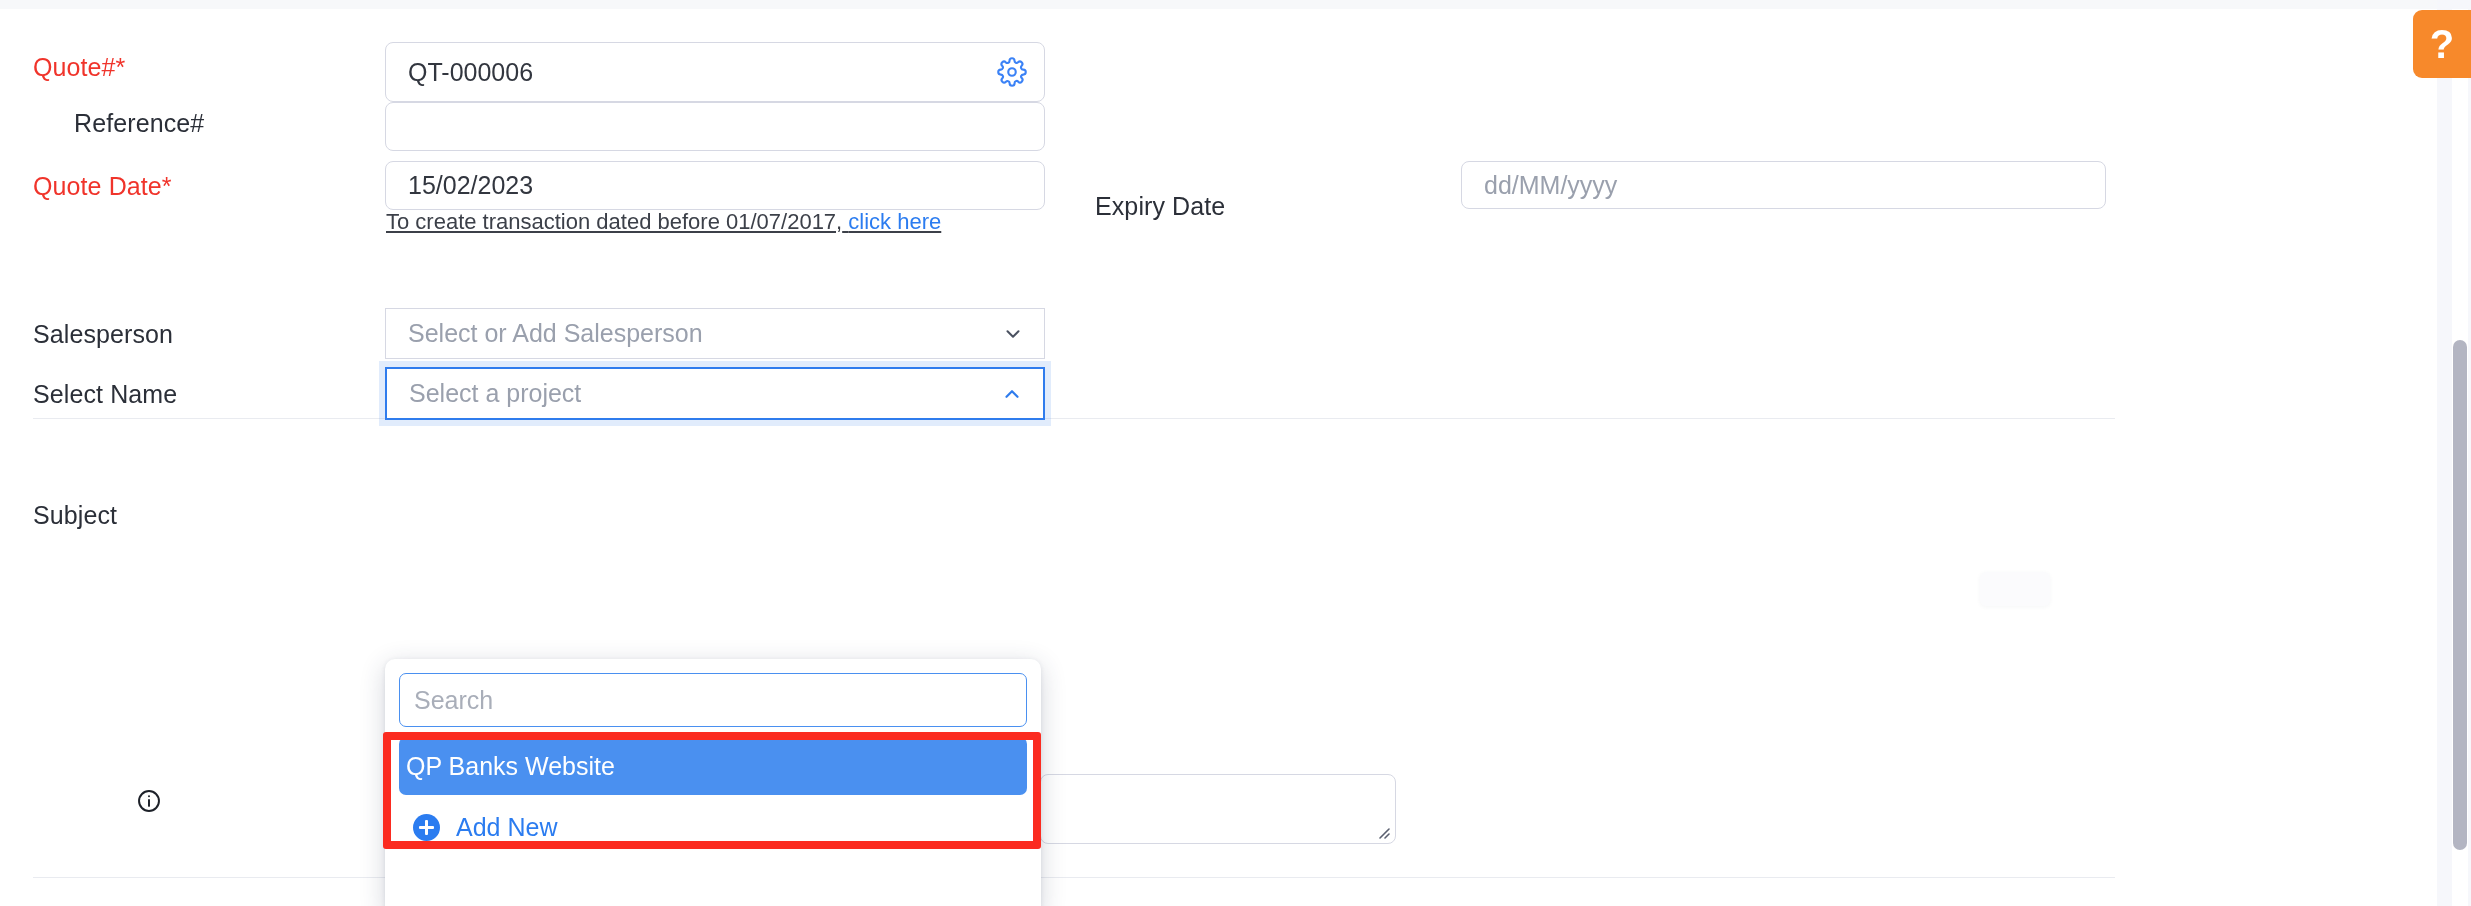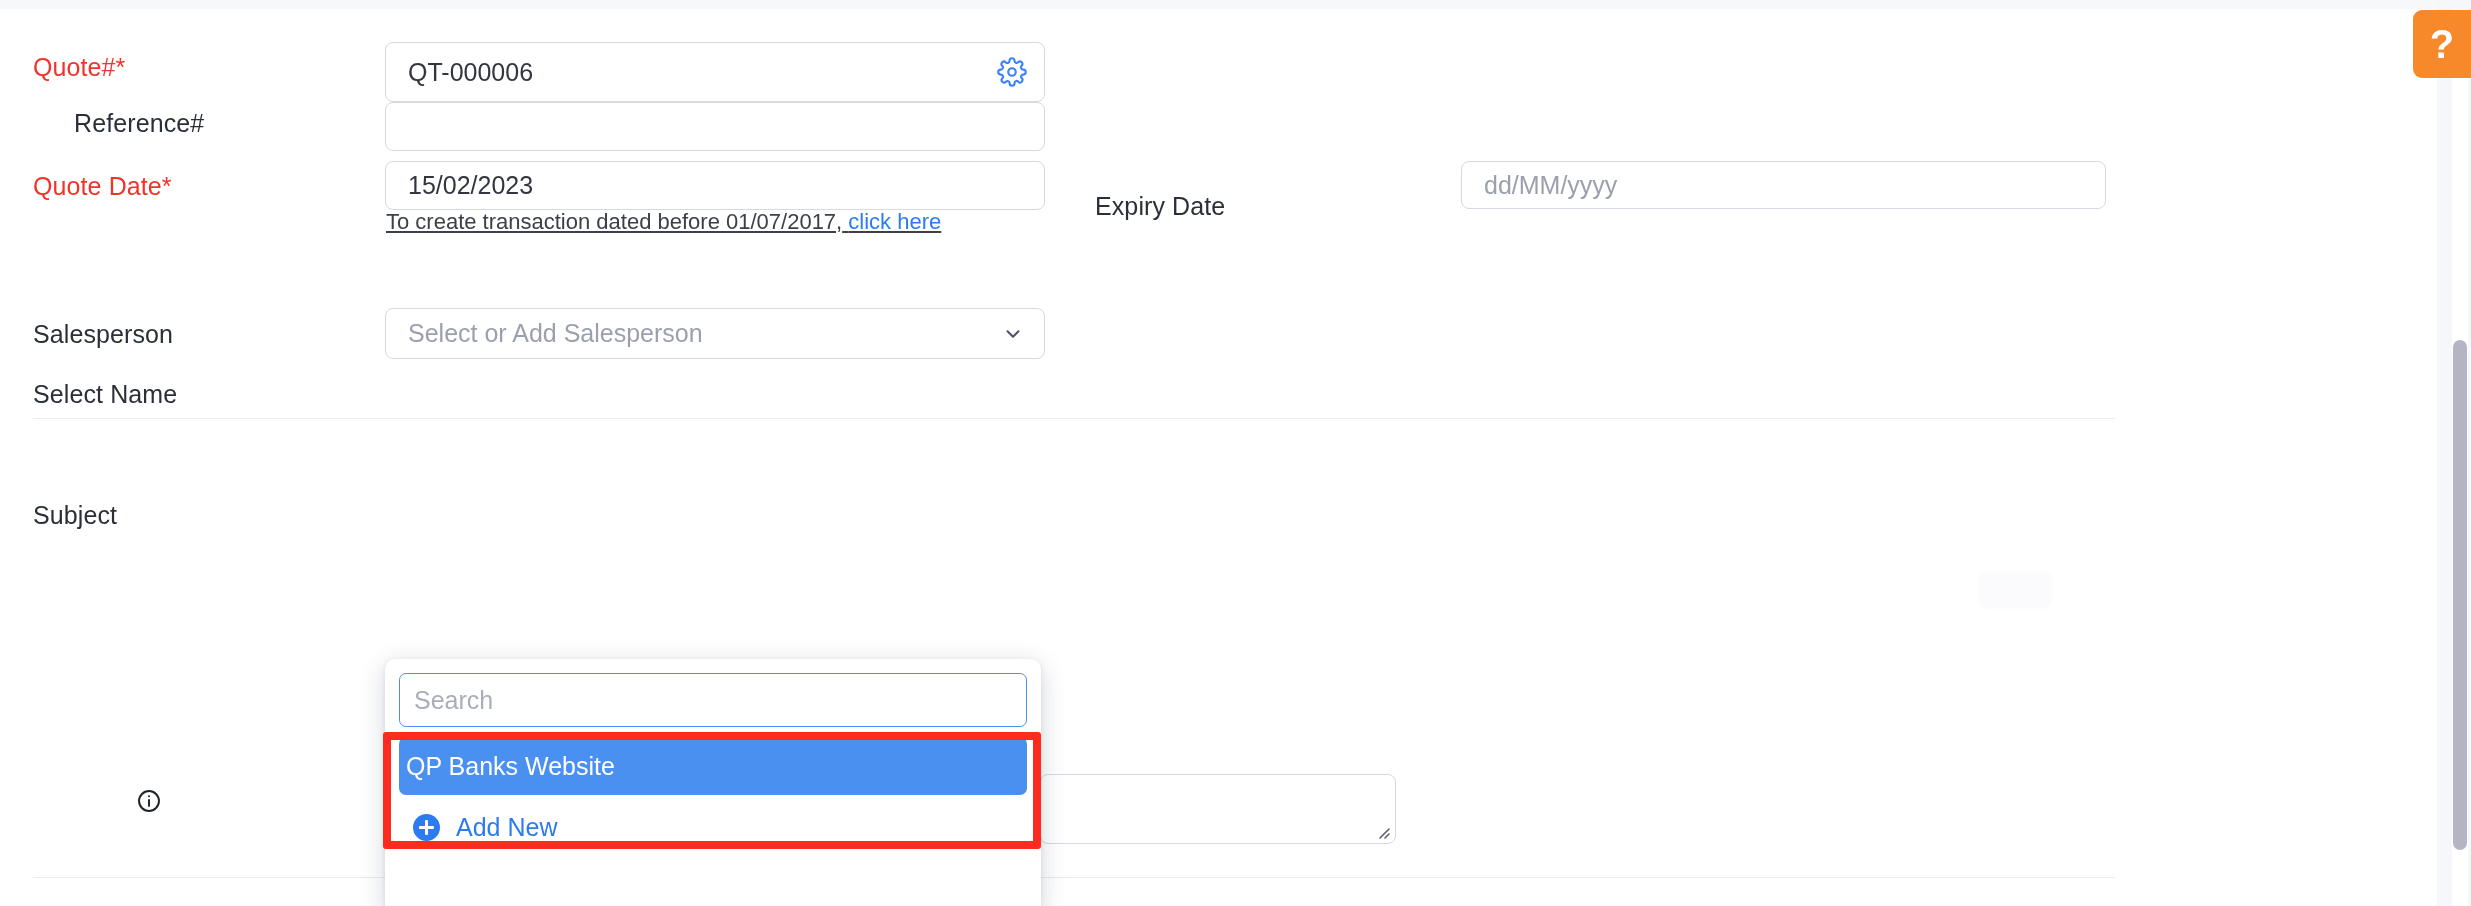--- a/index.html
+++ b/index.html
@@ -85,21 +85,21 @@
     position: absolute;
     height: 1px;
     background: #e9ebf0;
   }
 
   
   .select {
     position: absolute;
     background: #ffffff;
     border: 1.5px solid #d6d8e3;
-    border-radius: 8px;
+    border-radius: 0;
     font-size: 25px;
     display: flex;
     align-items: center;
     padding: 0 22px;
     cursor: pointer;
     color: #9aa0ad;
   }
   .select .chev {
     position: absolute;
     right: 20px; top: 50%;
@@ -311,20 +311,28 @@
       <span>Select or Add Salesperson</span>
       <span class="chev">
         <svg width="22" height="22" viewBox="0 0 24 24" fill="none" stroke="#4a5160" stroke-width="2.2" stroke-linecap="round" stroke-linejoin="round">
           <polyline points="6 9 12 15 18 9"></polyline>
         </svg>
       </span>
     </div>
 
     <div class="label" style="left:33px; top:371px;">Select Name</div>
 
+    <div class="select focused" style="left:385px; top:358px; width:660px; height:53px;">
+      <span>Select a project</span>
+      <span class="chev">
+        <svg width="24" height="24" viewBox="0 0 24 24" fill="none" stroke="#2f7ced" stroke-width="2.4" stroke-linecap="round" stroke-linejoin="round">
+          <polyline points="6 15 12 9 18 15"></polyline>
+        </svg>
+      </span>
+    </div>
 
     <div class="label" style="left:33px; top:492px;">Subject</div>
 
     <span class="info-icon" style="left:136px; top:779px;">
       <svg width="26" height="26" viewBox="0 0 24 24" fill="none" stroke="#1d2129" stroke-width="1.8" stroke-linecap="round" stroke-linejoin="round">
         <circle cx="12" cy="12" r="9.2"></circle>
         <line x1="12" y1="11" x2="12" y2="16.5"></line>
         <circle cx="12" cy="7.6" r="0.9" fill="#1d2129" stroke="none"></circle>
       </svg>
     </span>

